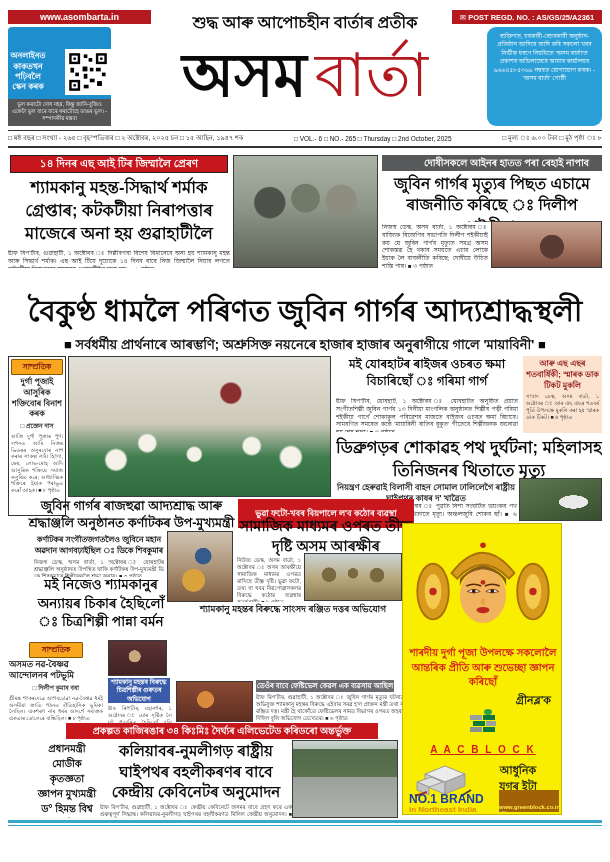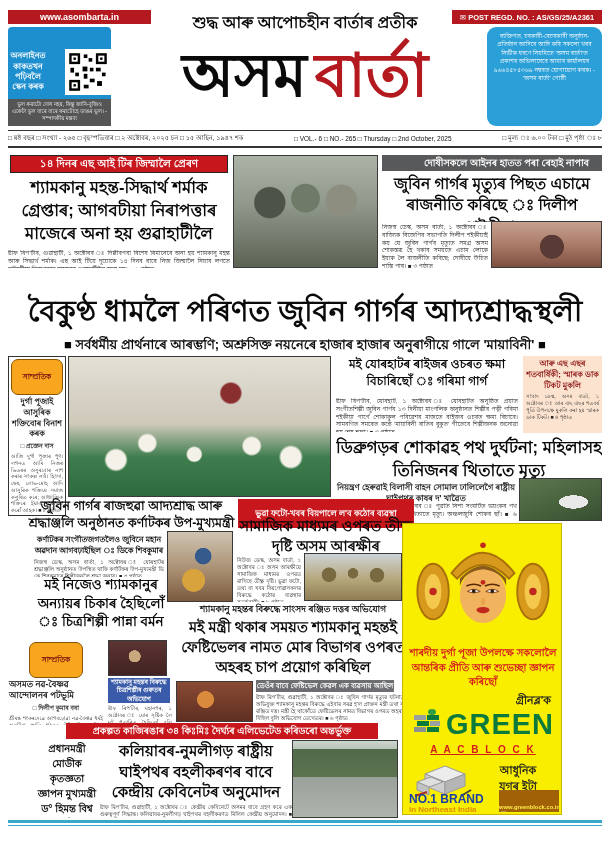--- a/index.html
+++ b/index.html
@@ -3,22 +3,22 @@
 <meta charset="utf-8">
 <style>
   html,body{margin:0;padding:0;background:#9a9a9a;}
   .page{position:relative;width:610px;height:862px;background:#ffffff;margin:0 auto;
         font-family:"Liberation Sans","DejaVu Sans",sans-serif;overflow:hidden;}
   .abs{position:absolute;box-sizing:border-box;overflow:hidden;}
   .hl{font-weight:bold;color:#0a0a0a;text-align:center;line-height:1.38;}
   .body-t{font-size:6px;line-height:1.3;text-align:justify;color:#222;}
   .kick{color:#fff;font-weight:bold;display:flex;align-items:center;justify-content:center;text-align:center;}
   .ph{border:1px solid #3a3a3a;}
-  .pill{background:#f7a61d;border:1px solid #8a5400;border-radius:7px;color:#7a1313;
-        font-weight:bold;font-size:7.5px;text-align:center;padding:11px 0;}
+  .pill{background:#f7a61d;border:1px solid #8a5400;border-radius:1px;color:#7a1313;
+        font-weight:bold;font-size:7.5px;text-align:center;padding:1px 0;}
   .ctr{display:flex;align-items:center;justify-content:center;}
 </style>
 </head>
 <body>
 
 <div class="page">
 
   <div class="abs kick" style="left:8px;top:10px;width:143px;height:14px;background:#b3191e;font-size:9px;">www.asombarta.in</div>
 
   <div class="abs" style="left:8px;top:27px;width:103px;height:90px;background:#1e8fce;border-radius:4px;display:flex;align-items:center;gap:17px;padding:0;">
@@ -49,35 +49,35 @@
       </svg>
     </span>
   </div>
 
   <div class="abs" style="left:8px;top:99px;width:103px;height:27px;background:#555;color:#fff;font-size:5.3px;line-height:1.35;text-align:center;padding:2px;">ভুল কৰাটো দোষ নহয়, কিন্তু জানি-বুজিও একেটা ভুল বাৰে বাৰে কৰাটোহে ডাঙৰ ভুল। - সম্পাদকীয় মন্তব্য</div>
 
   <div class="abs hl" style="left:155px;top:12px;width:300px;height:22px;font-size:16px;">শুদ্ধ আৰু আপোচহীন বাৰ্তাৰ প্ৰতীক</div>
 
   <div class="abs ctr" style="left:130px;top:30px;width:350px;height:98px;white-space:nowrap;">
     <span style="font-size:60px;font-weight:bold;color:#0a0a0a;">অসম</span>
-    <span style="font-size:60px;font-weight:bold;color:#b3191e;margin-left:8px;">বার্তা</span>
+    <span style="font-size:60px;font-weight:normal;color:#b3191e;margin-left:8px;">বার্তা</span>
   </div>
 
   <div class="abs kick" style="left:452px;top:10px;width:150px;height:14px;background:#b3191e;font-size:7.5px;">✉ POST REGD. NO. : AS/GS/25/A2361</div>
 
   <div class="abs" style="left:487px;top:27px;width:115px;height:99px;background:#2a9fd8;border-radius:9px;color:#fff;font-size:6px;line-height:1.4;text-align:center;padding:5px 6px;">ব্যক্তিগত, চৰকাৰী-বেচৰকাৰী অনুষ্ঠান-প্ৰতিষ্ঠান আদিৰে আদি কৰি সকলো খবৰ নিৰ্ভীক ধৰণে নিয়মিতে 'অসম বাৰ্তা'ত প্ৰকাশৰ অভিলাষেৰে আমাৰ কাৰ্যালয়ৰ ৯৬৬৪৫৮৫৩৬৯ নম্বৰত যোগাযোগ কৰক। - 'অসম বাৰ্তা' গোষ্ঠী</div>
 
   <div class="abs" style="left:8px;top:130px;width:594px;height:18px;border-top:1px solid #333;border-bottom:2px solid #333;display:flex;align-items:center;justify-content:space-between;font-size:6.5px;color:#111;">
     <span>□ ষষ্ঠ বছৰ  □ সংখ্যা - ২৬৫  □ বৃহস্পতিবাৰ  □ ২ অক্টোবৰ, ২০২৫ চন  □ ১৫ আহিন, ১৯৪৭ শক</span>
     <span>□ VOL.- 6  □ NO.- 265  □ Thursday  □ 2nd October, 2025</span>
     <span>□ মূল্য ঃ ৬.০০ টকা  □ মুঠ পৃষ্ঠা ঃ ৮</span>
   </div>
 
   <div class="abs kick" style="left:10px;top:155px;width:218px;height:18px;background:#c8161d;border:1px solid #222;font-size:10.5px;">১৪ দিনৰ এছ আই টিৰ জিম্মালৈ প্ৰেৰণ</div>
-  <div class="abs hl" style="left:8px;top:176px;width:222px;height:73px;font-size:16.5px;">শ্যামকানু মহন্ত-সিদ্ধাৰ্থ শৰ্মাক গ্ৰেপ্তাৰ; আগবঢীয়া নিৰাপত্তাৰ মাজেৰে অনা হয় গুৱাহাটীলৈ</div>
+  <div class="abs hl" style="left:8px;top:176px;width:222px;height:73px;font-size:16.5px;">শ্যামকানু মহন্ত-সিদ্ধাৰ্থ শৰ্মাক গ্ৰেপ্তাৰ; কটকটীয়া নিৰাপত্তাৰ মাজেৰে অনা হয় গুৱাহাটীলৈ</div>
   <div class="abs body-t" style="left:8px;top:250px;width:222px;height:18px;">ষ্টাফ ৰিপ'ৰ্টাৰ, গুৱাহাটী, ১ অক্টোবৰ ঃ দিল্লীৰপৰা বিশেষ বিমানেৰে অনা হয় শ্যামকানু মহন্ত আৰু সিদ্ধাৰ্থ শৰ্মাক। এছ আই টিয়ে দুয়োকে ১৪ দিনৰ বাবে নিজ জিম্মালৈ নিয়াৰ লগতে কটকটীয়া নিৰাপত্তাৰ মাজেৰে গুৱাহাটীলৈ অনা হয়।  ■ ৬ পৃষ্ঠাত</div>
   <div class="abs ph" style="left:233px;top:155px;width:145px;height:113px;
               background:radial-gradient(circle at 50% 38%,#6f7a68 0 14%,transparent 15%),
                          radial-gradient(circle at 75% 40%,#8d8d80 0 12%,transparent 13%),
                          radial-gradient(circle at 25% 42%,#4d5348 0 12%,transparent 13%),
                          linear-gradient(180deg,#aab3a6 0%,#8e978a 45%,#5c6355 100%);"></div>
 
   <div class="abs kick" style="left:382px;top:155px;width:220px;height:16px;background:#58595b;font-size:9.5px;padding-left:29px;">দোষীসকলে আইনৰ হাতত পৰা ৰেহাই নাপাব</div>
   <div class="abs hl" style="left:382px;top:173px;width:220px;height:49px;font-size:15.5px;">জুবিন গাৰ্গৰ মৃত্যুৰ পিছত এচামে ৰাজনীতি কৰিছে ঃ দিলীপ শইকীয়া</div>
   <div class="abs body-t" style="left:382px;top:224px;width:106px;height:44px;">নিজস্ব ডেস্ক, অসম বাৰ্তা, ১ অক্টোবৰ ঃ ৰাজ্যিক বিজেপিৰ সভাপতি দিলীপ শইকীয়াই কয় যে জুবিন গাৰ্গৰ মৃত্যুত সমগ্ৰ অসম শোকস্তব্ধ হৈ থকাৰ সময়তে এচাম লোকে ইয়াক লৈ ৰাজনীতি কৰিছে; দোষীয়ে উচিত শাস্তি পাব।  ■ ৩ পৃষ্ঠাত</div>
@@ -145,21 +145,20 @@
     <div class="body-t" style="font-size:5.2px;">শ্ৰীমন্ত শংকৰদেৱে আগবঢ়োৱা নৱ-বৈষ্ণৱ ধৰ্মই অসমীয়া জাতি গঠনত ঐতিহাসিক ভূমিকা লৈছিল। একশৰণ নাম ধৰ্মৰ আদৰ্শে সমাজক একতাৰ ডোলেৰে বান্ধিছিল।  ■ ৮ পৃষ্ঠাত</div>
   </div>
 
   <div class="abs ph" style="left:108px;top:640px;width:59px;height:36px;
               background:radial-gradient(circle at 45% 45%,#caa87e 0 16%,transparent 17%),
                          linear-gradient(180deg,#5c3434 0%,#422222 100%);"></div>
   <div class="abs kick" style="left:108px;top:678px;width:62px;height:25px;background:#3a5ba9;font-size:6.2px;line-height:1.3;">শ্যামকানু মহন্তৰ বিৰুদ্ধে চিত্ৰশিল্পীৰ গুৰুতৰ অভিযোগ</div>
   <div class="abs body-t" style="left:108px;top:705px;width:64px;height:18px;font-size:5.2px;">ষ্টাফ ৰিপ'ৰ্টাৰ, মহানগৰ, ১ অক্টোবৰ ঃ মোৰ সৃষ্টিক লৈ মই প্ৰতাৰিত হৈছিলোঁ বুলি মুকলি অভিযোগ শিল্পীগৰাকীৰ।  ■ ৮ পৃষ্ঠাত</div>
 
   <div class="abs hl" style="left:172px;top:603px;width:242px;height:13px;font-size:9px;">শ্যামকানু মহন্তৰ বিৰুদ্ধে সাংসদ ৰঞ্জিত দত্তৰ অভিযোগ</div>
-  <div class="abs hl" style="left:172px;top:617px;width:242px;height:63px;font-size:14.5px;">মই মন্ত্ৰী থকাৰ সময়ত শ্যামকানু মহন্তই ফেষ্টিভেলৰ নামত মোৰ বিভাগৰ ওপৰত অহৰহ চাপ প্ৰয়োগ কৰিছিল</div>
   <div class="abs ph" style="left:176px;top:681px;width:77px;height:41px;
               background:radial-gradient(circle at 38% 45%,#d98a3c 0 16%,transparent 17%),
                          linear-gradient(180deg,#8a4a34 0%,#5f2f22 100%);"></div>
   <div class="abs kick" style="left:256px;top:680px;width:138px;height:12px;background:#6d6e71;font-size:7px;">তেওঁৰ বাবে ফেষ্টিভেল কেৱল এক ব্যৱসায় আছিল</div>
   <div class="abs body-t" style="left:256px;top:694px;width:158px;height:28px;font-size:5.4px;">ষ্টাফ ৰিপ'ৰ্টাৰ, গুৱাহাটী, ১ অক্টোবৰ ঃ জুবিন গাৰ্গৰ মৃত্যুৰ ঘটনাত মূল অভিযুক্ত শ্যামকানু মহন্তৰ বিৰুদ্ধে এইবাৰ সৰৱ হ'ল প্ৰাক্তন মন্ত্ৰী তথা সাংসদ ৰঞ্জিত দত্ত। মন্ত্ৰী হৈ থাকোঁতে ফেষ্টিভেলৰ নামত বিভাগৰ ওপৰত অহৰহ চাপ দিছিল বুলি অভিযোগ তেখেতৰ।  ■ ৬ পৃষ্ঠাত</div>
 
   <div class="abs kick" style="left:66px;top:723px;width:312px;height:16px;background:#c8161d;font-size:9.5px;">প্ৰকল্পত কাজিৰঙাৰ ৩৪ কিঃমিঃ দৈৰ্ঘ্যৰ এলিভেটেড কৰিডৰো অন্তৰ্ভুক্ত</div>
   <div class="abs hl" style="left:36px;top:741px;width:62px;height:77px;font-size:10px;line-height:1.5;">প্ৰধানমন্ত্ৰী মোডীক কৃতজ্ঞতা জ্ঞাপন মুখ্যমন্ত্ৰী ড° হিমন্ত বিশ্ব শৰ্মাৰ</div>
   <div class="abs hl" style="left:100px;top:741px;width:192px;height:62px;font-size:15px;">কলিয়াবৰ-নুমলীগড় ৰাষ্ট্ৰীয় ঘাইপথৰ বহলীকৰণৰ বাবে কেন্দ্ৰীয় কেবিনেটৰ অনুমোদন</div>
   <div class="abs body-t" style="left:100px;top:804px;width:192px;height:14px;font-size:5.4px;">ষ্টাফ ৰিপ'ৰ্টাৰ, গুৱাহাটী, ১ অক্টোবৰ ঃ কেন্দ্ৰীয় কেবিনেটে অসমৰ বাবে গ্ৰহণ কৰে এক গুৰুত্বপূৰ্ণ সিদ্ধান্ত। কলিয়াবৰ-নুমলীগড় ঘাইপথৰ বহলীকৰণত মিলিল কেন্দ্ৰীয় অনুমোদন।  ■ ৬ পৃষ্ঠাত</div>
@@ -197,21 +196,20 @@
         <svg width="30" height="28" viewBox="0 0 30 28">
           <ellipse cx="20" cy="4" rx="4" ry="3" fill="#2fa043"></ellipse>
           <rect x="2" y="7" width="12" height="5" fill="#9aa0a0"></rect>
             <rect x="15" y="7" width="12" height="5" fill="#0c7a3c"></rect>
           <rect x="5" y="13" width="12" height="5" fill="#0c7a3c"></rect>
             <rect x="18" y="13" width="10" height="5" fill="#9aa0a0"></rect>
           <rect x="2" y="19" width="12" height="5" fill="#8b9191"></rect>
             <rect x="15" y="19" width="12" height="5" fill="#0c7a3c"></rect>
         </svg>
       </span>
-      <span style="font-size:29px;font-weight:bold;color:#0c7a3c;letter-spacing:1px;">GREEN</span>
     </div>
     <div style="position:absolute;left:6px;top:220px;width:148px;color:#d51c1c;font-weight:bold;font-size:10px;text-align:center;letter-spacing:2px;text-decoration:underline;">A A C   B L O C K</div>
     <div class="abs" style="left:10px;top:236px;width:62px;height:40px;">
       <svg width="62" height="40" viewBox="0 0 62 40">
         <polygon points="12,14 32,6 52,14 32,22" fill="#ececec" stroke="#9a9a9a"></polygon>
         <polygon points="12,14 12,26 32,34 32,22" fill="#cfcfcf" stroke="#9a9a9a"></polygon>
         <polygon points="32,22 32,34 52,26 52,14" fill="#b5b5b5" stroke="#9a9a9a"></polygon>
         <polygon points="4,22 18,17 30,22 16,27" fill="#e0e0e0" stroke="#9a9a9a"></polygon>
         <polygon points="4,22 4,30 16,35 16,27" fill="#c2c2c2" stroke="#9a9a9a"></polygon>
         <line x1="2" y1="36" x2="14" y2="32" stroke="#b03020" stroke-width="2"></line>

